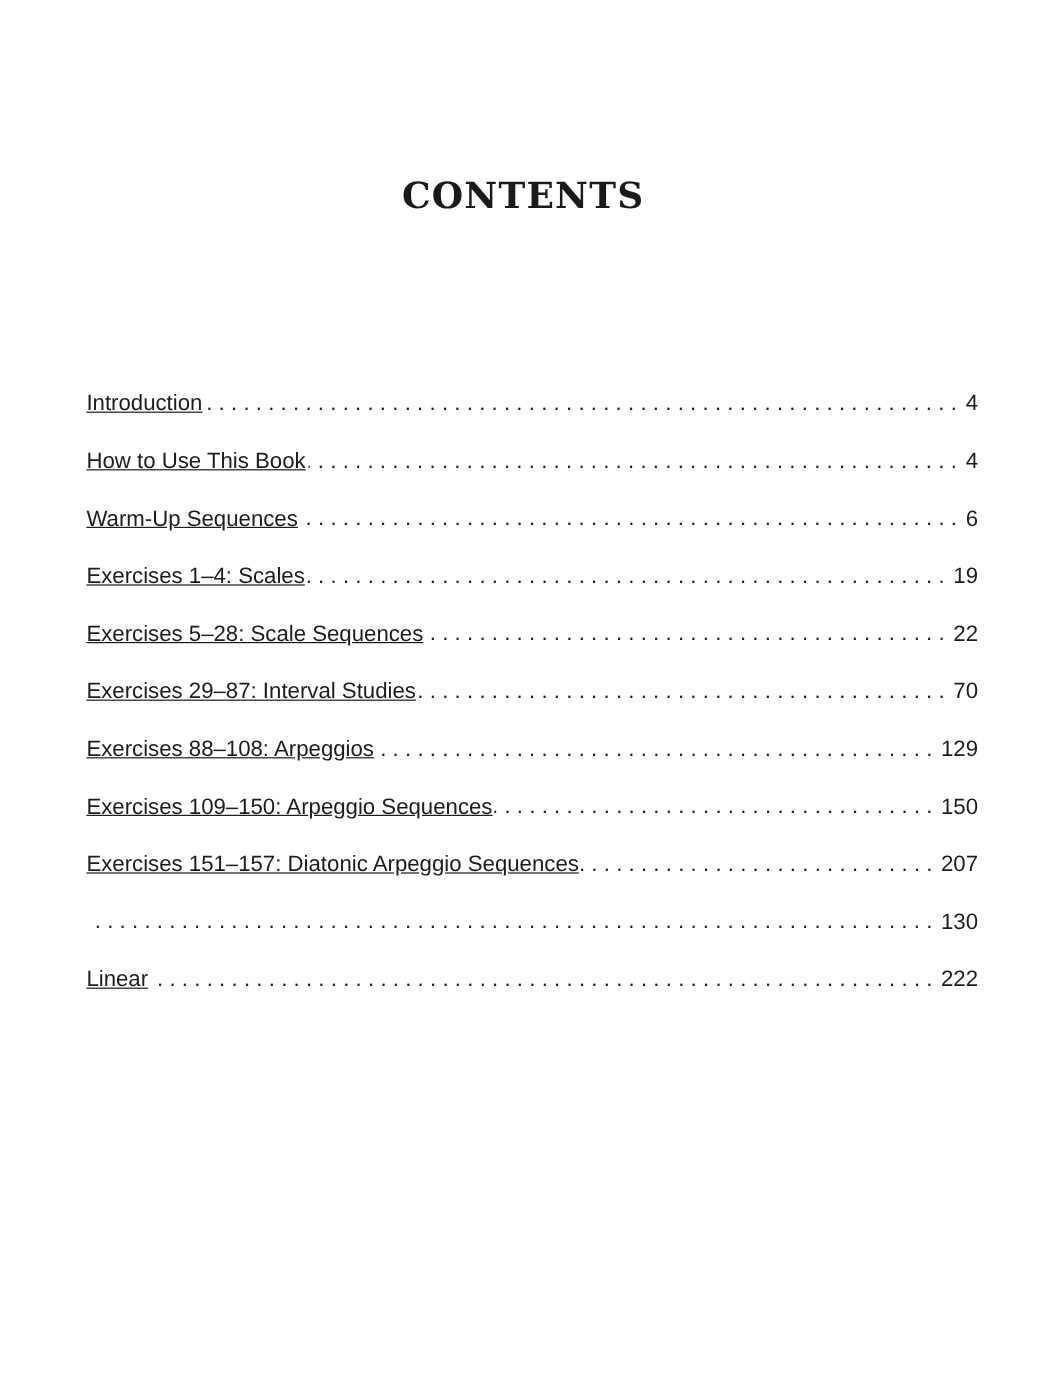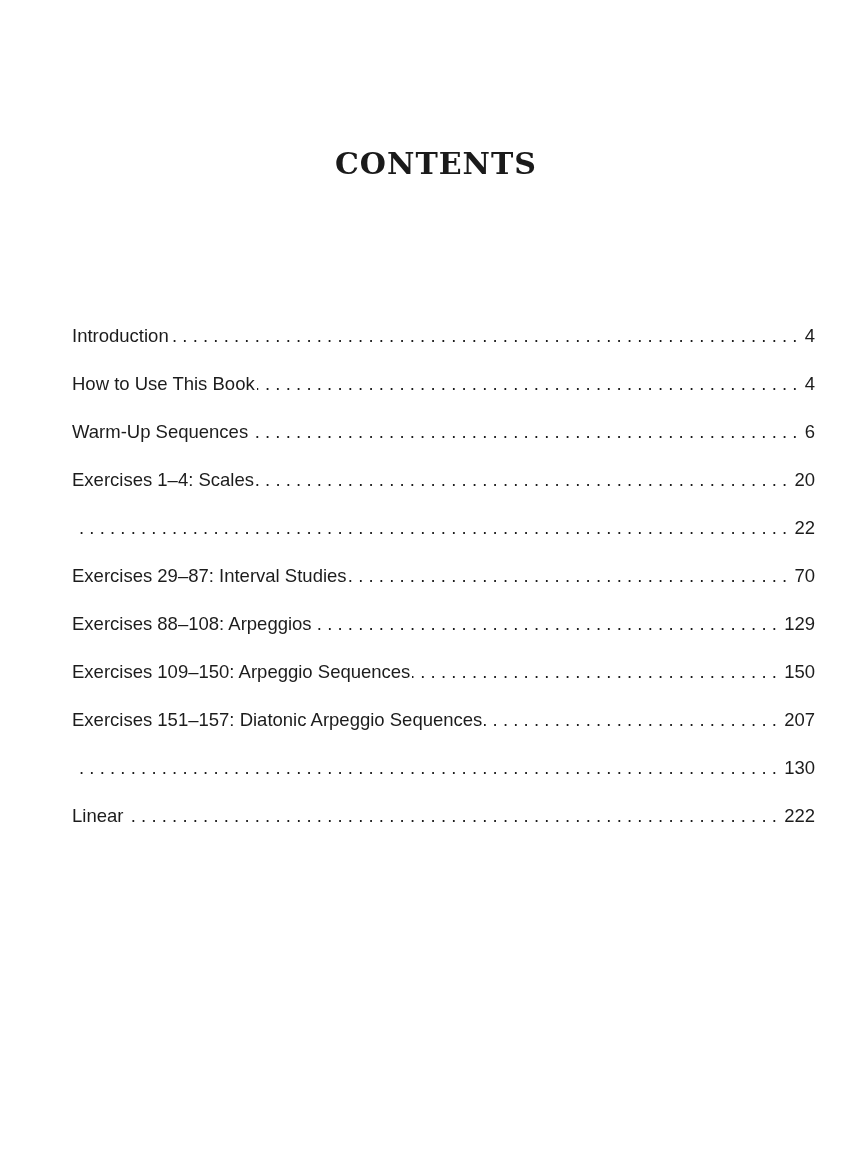--- a/index.html
+++ b/index.html
@@ -42,20 +42,21 @@
       align-items: baseline;
       height: 48px;
       font-family: "Liberation Sans", sans-serif;
       font-size: 18.5px;
       line-height: 32px;
       color: #1c1c1c;
     }
     .toc-label {
       white-space: nowrap;
       flex: 0 0 auto;
+      text-decoration: underline;
     }
     .toc-leader {
       flex: 1 1 auto;
       overflow: hidden;
       white-space: nowrap;
       margin: 0 2px;
       letter-spacing: 5.2px;
       direction: rtl;
       text-align: left;
       color: #1c1c1c;
@@ -83,23 +84,24 @@
     <span class="toc-page">4</span>
   </li>
   <li class="toc-entry">
     <span class="toc-label">Warm-Up Sequences</span>
     <span class="toc-leader">........................................................................................................................................................................................................</span>
     <span class="toc-page">6</span>
   </li>
   <li class="toc-entry">
     <span class="toc-label">Exercises 1–4: Scales</span>
     <span class="toc-leader">........................................................................................................................................................................................................</span>
-    <span class="toc-page">20</span>
+    <span class="toc-page">19</span>
   </li>
   <li class="toc-entry">
+    <span class="toc-label">Exercises 5–28: Scale Sequences</span>
     <span class="toc-leader">........................................................................................................................................................................................................</span>
     <span class="toc-page">22</span>
   </li>
   <li class="toc-entry">
     <span class="toc-label">Exercises 29–87: Interval Studies</span>
     <span class="toc-leader">........................................................................................................................................................................................................</span>
     <span class="toc-page">70</span>
   </li>
   <li class="toc-entry">
     <span class="toc-label">Exercises 88–108: Arpeggios</span>

